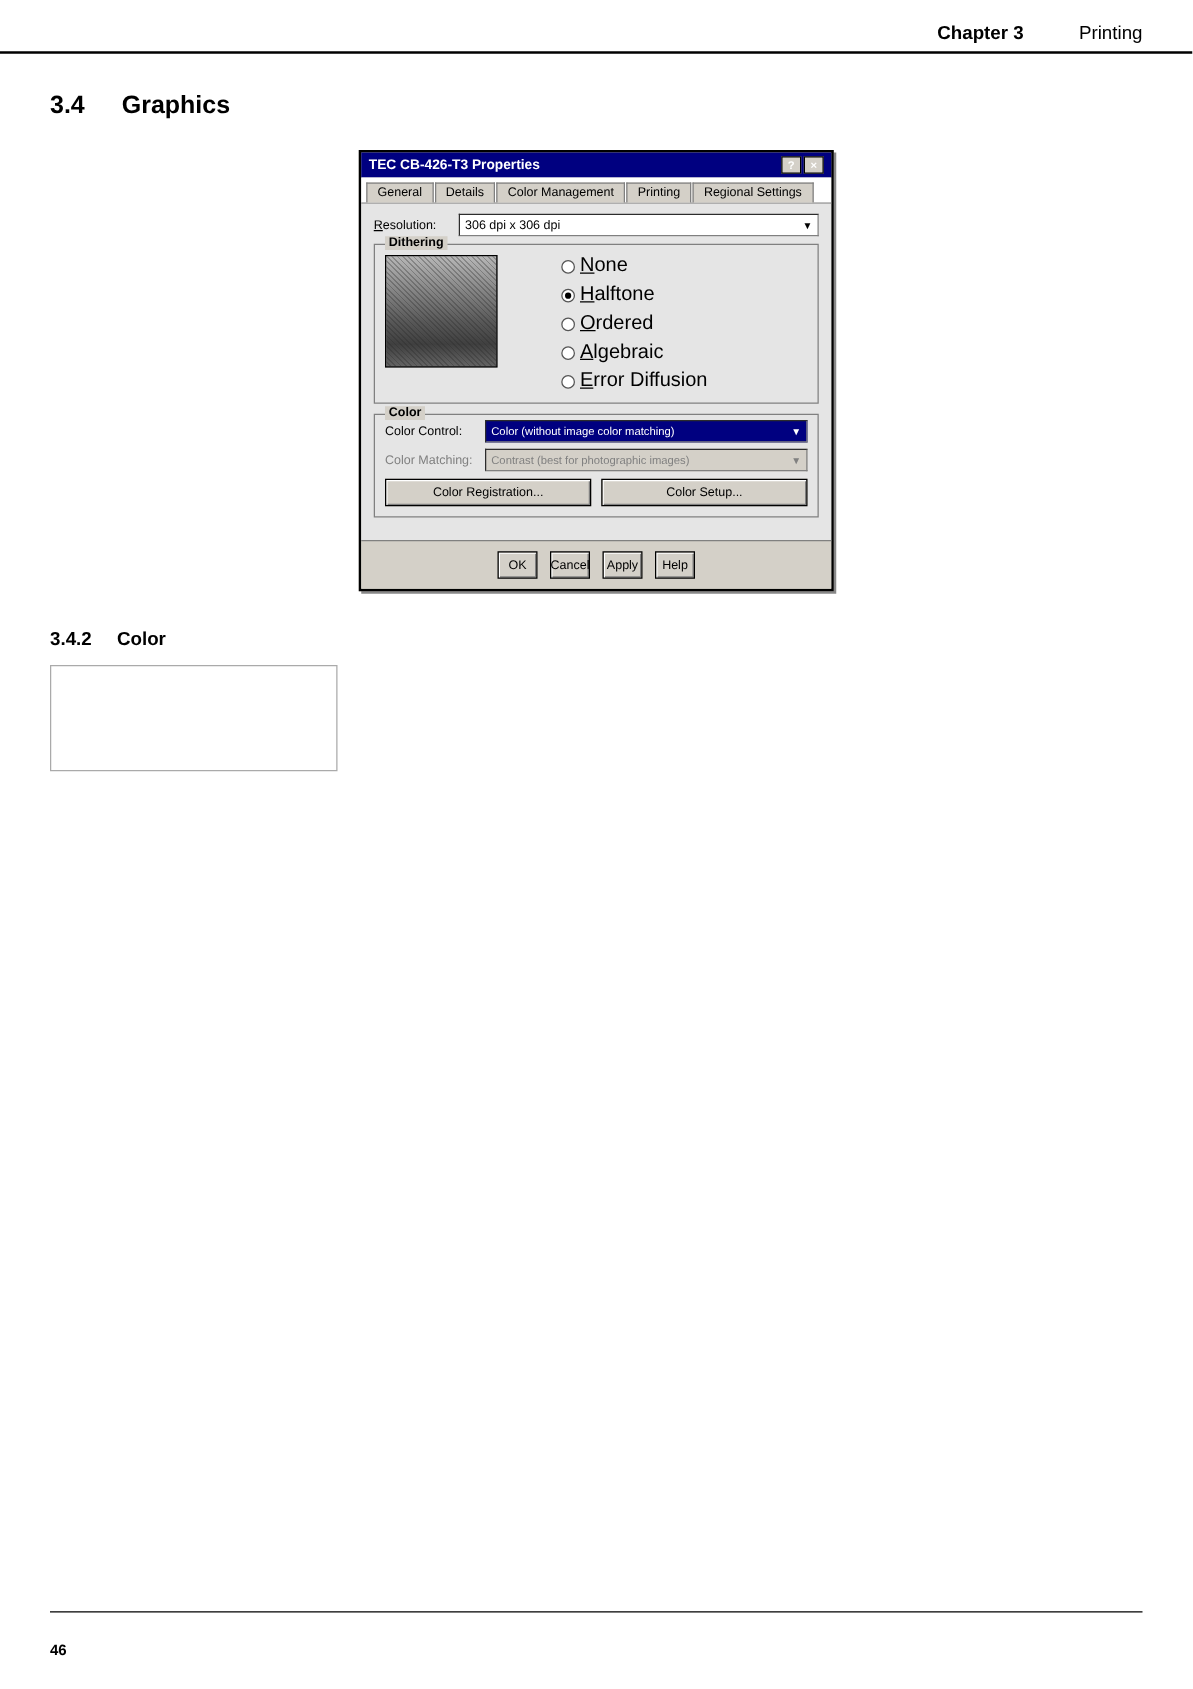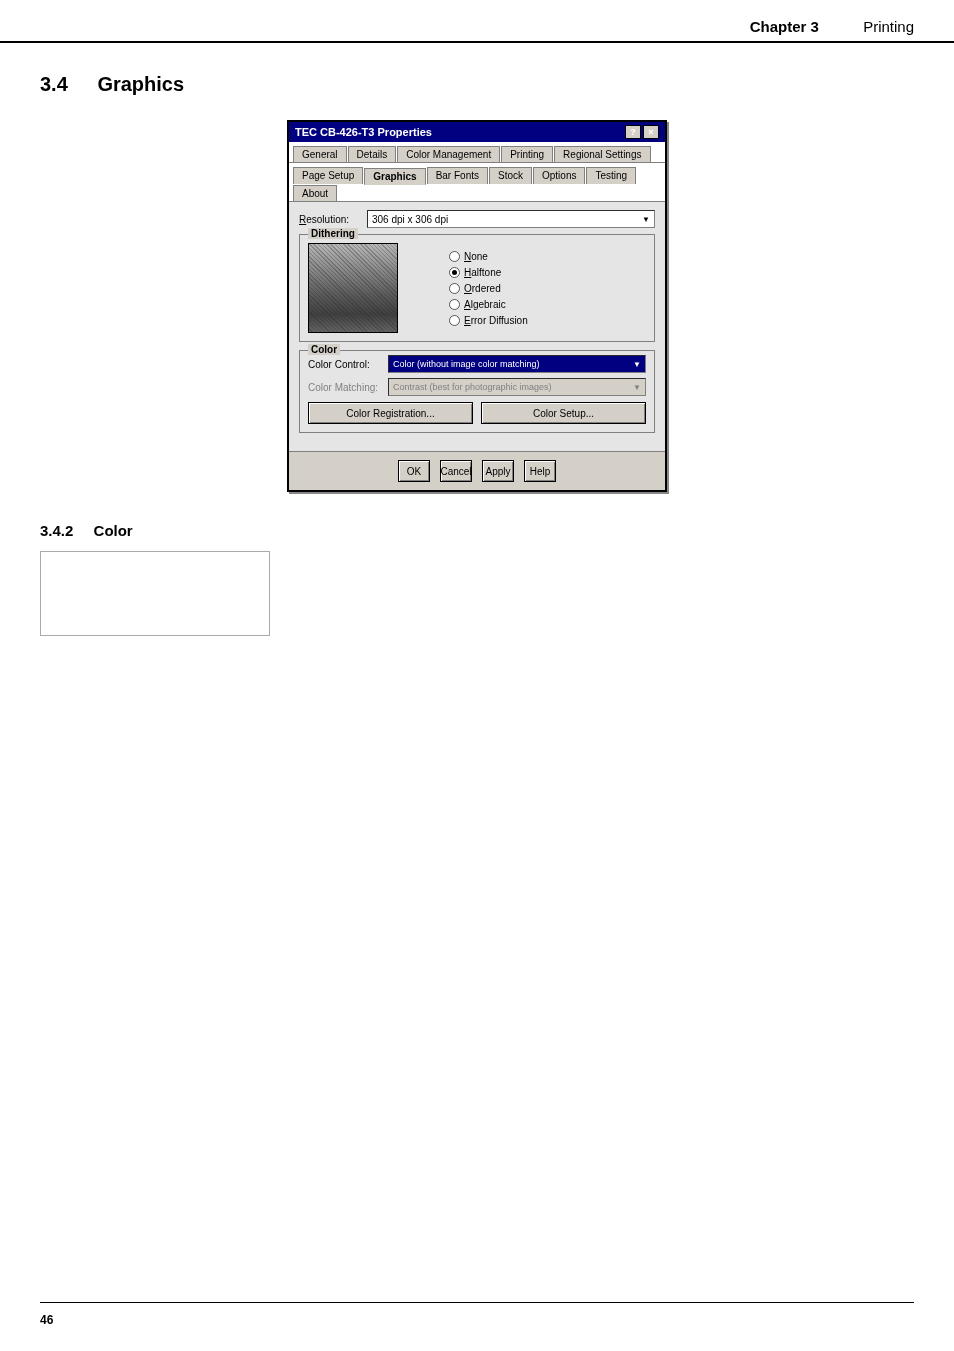--- a/index.html
+++ b/index.html
@@ -193,21 +193,21 @@
     .radio-group {
       display: flex;
       flex-direction: column;
       gap: 5px;
       justify-content: center;
     }
     .radio-row {
       display: flex;
       align-items: center;
       gap: 4px;
-      font-size: 10px;
+      font-size: 16px;
       padding-left: 41px;
     }
     .radio-circle {
       width: 11px;
       height: 11px;
       border-radius: 50%;
       border: 1px solid #555;
       background: #fff;
       display: flex;
       align-items: center;
@@ -298,21 +298,21 @@
 
     
     .page-footer {
       position: absolute;
       bottom: 24px;
       left: 40px;
       right: 40px;
       display: flex;
       align-items: flex-start;
       border-top: 1px solid #000;
-      padding-top: 10px;
+      padding-top: 23px;
     }
     .page-num {
       font-size: 12px;
       font-weight: bold;
     }
   </style>
 </head>
 <body>
 
 <div class="page-header">
@@ -341,29 +341,20 @@
       </div>
 
       <div class="tab-bar-top">
         <div class="tab">General</div>
         <div class="tab">Details</div>
         <div class="tab">Color Management</div>
         <div class="tab">Printing</div>
         <div class="tab">Regional Settings</div>
       </div>
 
-      <div class="tab-bar-top">
-        <div class="tab">Page Setup</div>
-        <div class="tab active">Graphics</div>
-        <div class="tab">Bar Fonts</div>
-        <div class="tab">Stock</div>
-        <div class="tab">Options</div>
-        <div class="tab">Testing</div>
-        <div class="tab">About</div>
-      </div>
 
       <div class="win-body">
 
         <div class="form-row">
           <div class="form-label">
             <u>R</u>esolution:
           </div>
           <div class="form-select">
             <span>306 dpi x 306 dpi</span>
             <span class="form-select-arrow">▼</span>

